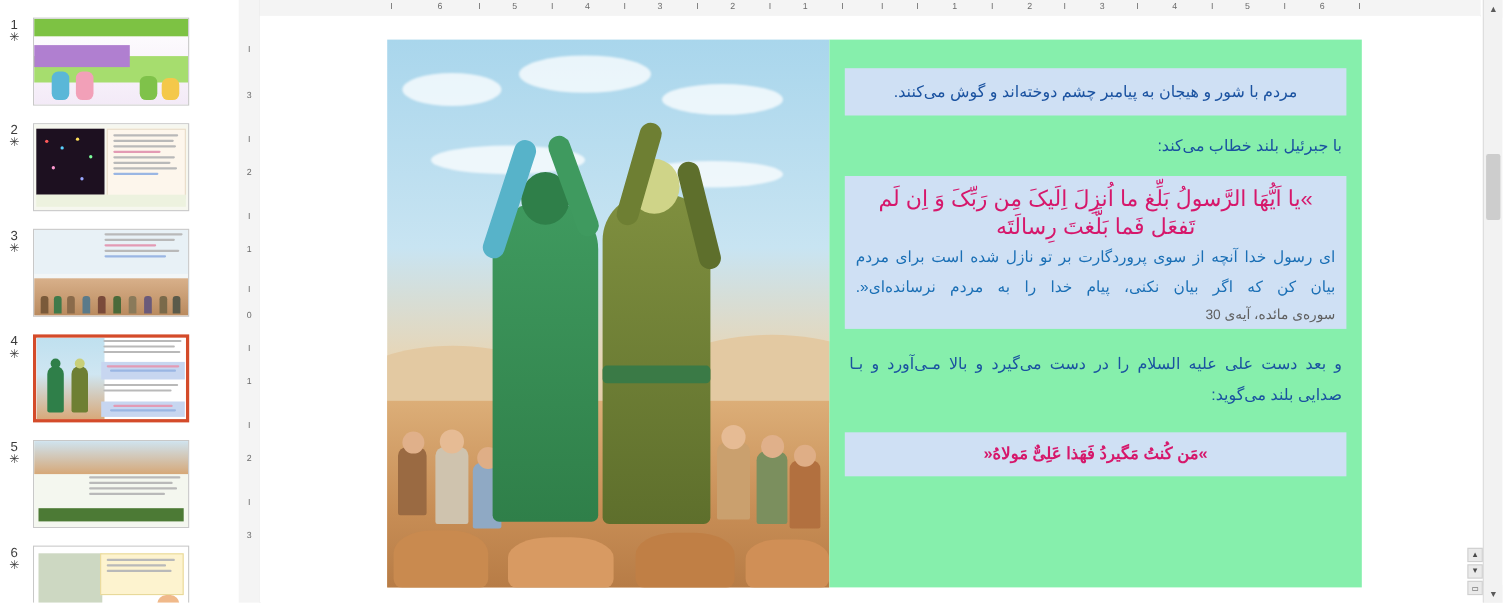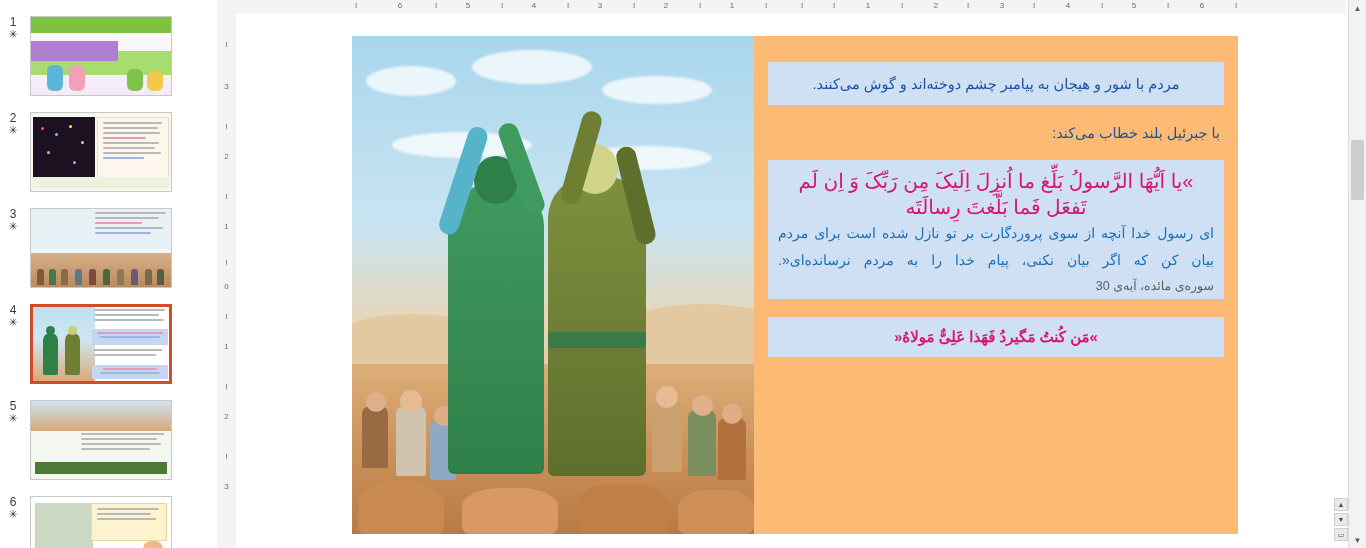--- a/index.html
+++ b/index.html
@@ -294,21 +294,21 @@
     position: absolute;
     border-radius: 10px;
     transform-origin: bottom center;
   }
 
   
   #slide-text {
     position: absolute;
     left: 402px; top: 0;
     width: 484px; height: 498px;
-    background: #fdba74;
+    background: #86efac;
     direction: rtl;
     box-sizing: border-box;
     padding: 0 14px;
   }
 
   .tline {
     font-family: "Liberation Sans", sans-serif;
     color: #1a52a0;
     font-size: 14.5px;
     line-height: 29px;
@@ -676,20 +676,24 @@
         </div>
 
 
         <div class="band-blue" style="margin-top:12px;">
           <div class="arabic">»یا اَیُّهَا الرَّسولُ بَلِّغ ما اُنزِلَ اِلَیکَ مِن رَبِّکَ وَ اِن لَم تَفعَل فَما بَلَّغتَ رِسالَتَه</div>
           <div class="trans">ای رسول خدا آنچه از سوی پروردگارت بر تو نازل شده است برای مردم</div>
           <div class="trans">بیان کن که اگر بیان نکنی، پیام خدا را به مردم نرسانده‌ای«.</div>
           <div class="source">سوره‌ی مائده، آیه‌ی 30</div>
         </div>
 
+        <div class="para2">
+          <div class="tline">و بعد دست علی علیه السلام را در دست می‌گیرد و بالا مـی‌آورد و بـا</div>
+          <div class="tline" style="text-align:right;text-align-last:right;">صدایی بلند می‌گوید:</div>
+        </div>
 
         <div class="band2">
           <div class="arabic2">»مَن کُنتُ مَگیردُ فَهَذا عَلِیٌّ مَولاهُ«</div>
         </div>
 
       </div>
     </div>
   </div>
 
   <div id="main-scroll">

